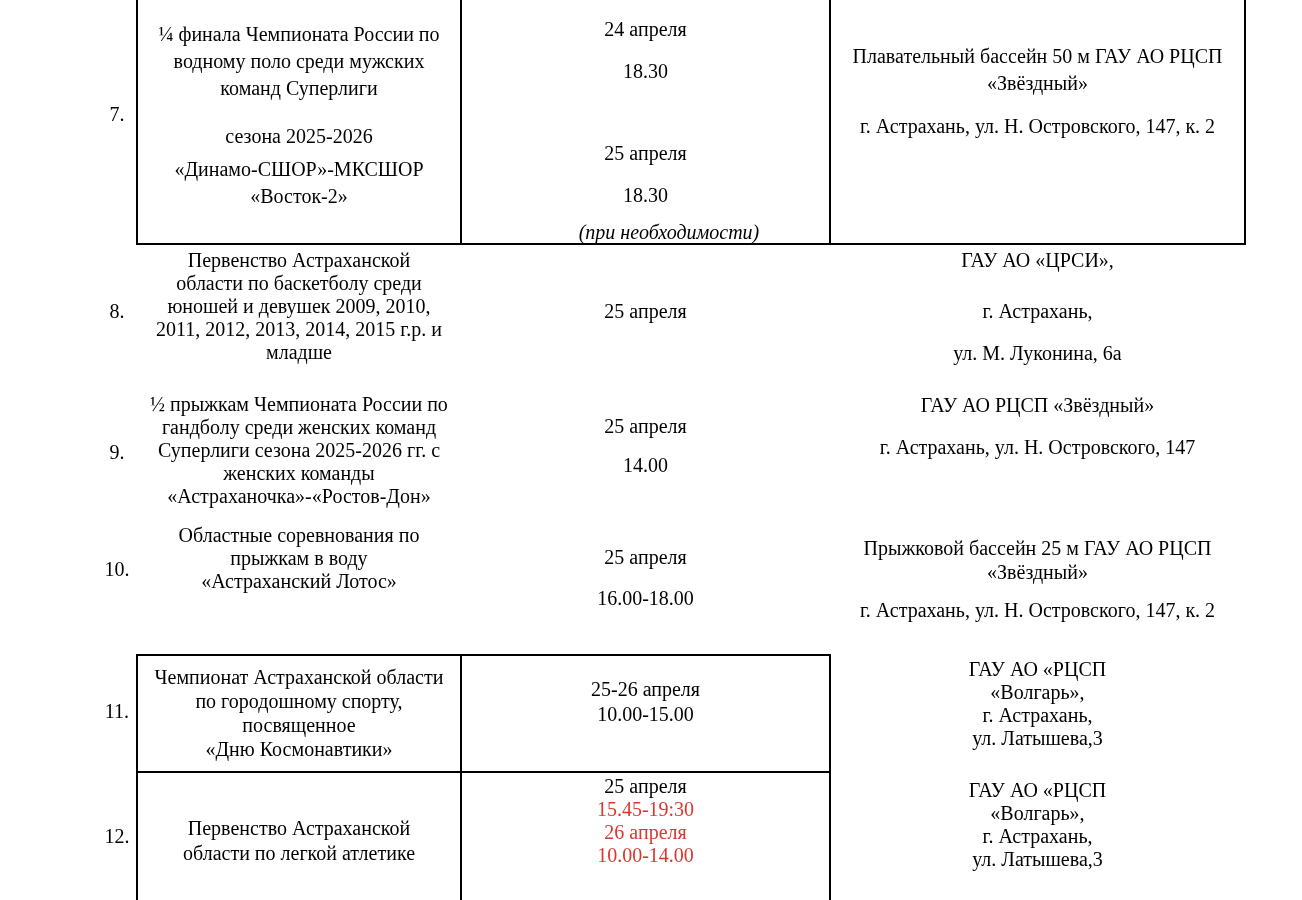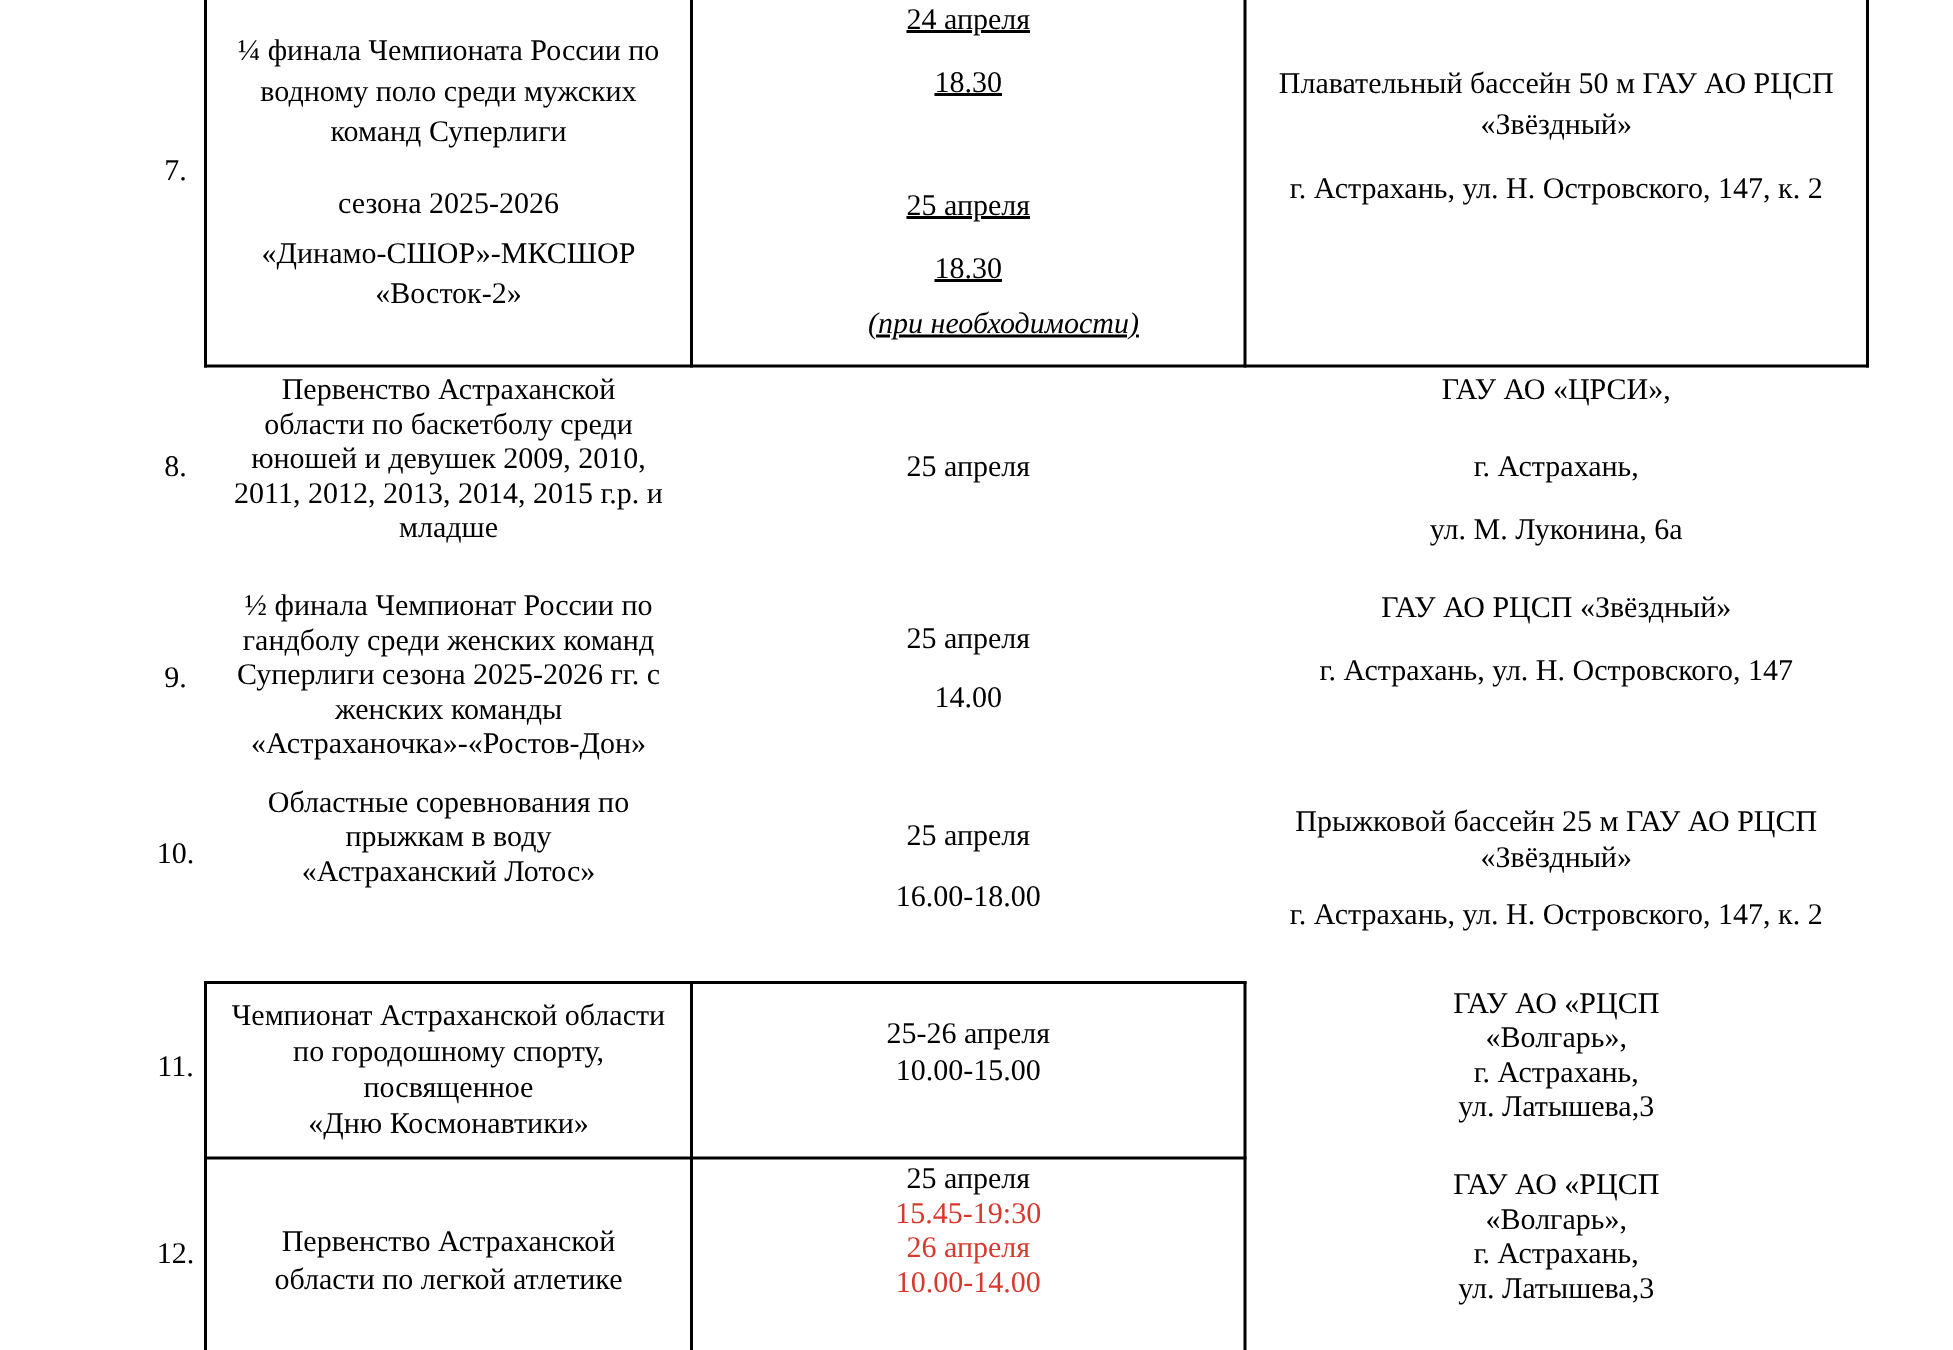--- a/index.html
+++ b/index.html
@@ -78,21 +78,21 @@
   <div class="num" style="top:824px;">12.</div>
 
   <div class="cell name-col lh27 r7-name" style="top:0;">
     <div>¼ финала Чемпионата России по</div>
     <div>водному поло среди мужских</div>
     <div>команд Суперлиги</div>
     <div class="g1">сезона 2025-2026</div>
     <div class="g2">«Динамо-СШОР»-МКСШОР</div>
     <div>«Восток-2»</div>
   </div>
-  <div class="cell date-col lh20 r7-date" style="top:0;text-decoration:underline;">
+  <div class="cell date-col lh20 r7-date" style="top:16px;">
     <div class="m1">24 апреля</div>
     <div class="m2">18.30</div>
     <div class="m3">25 апреля</div>
     <div class="m4">18.30</div>
     <div class="m5 it">(при необходимости)</div>
   </div>
   <div class="cell loc-col lh27 r7-loc" style="top:0;">
     <div>Плавательный бассейн 50 м ГАУ АО РЦСП</div>
     <div>«Звёздный»</div>
     <div class="g1">г. Астрахань, ул. Н. Островского, 147, к. 2</div>
@@ -108,21 +108,21 @@
   <div class="cell date-col lh20" style="top:301px;">
     <div>25 апреля</div>
   </div>
   <div class="cell loc-col lh20 r8-loc" style="top:250px;">
     <div>ГАУ АО «ЦРСИ»,</div>
     <div class="g1">г. Астрахань,</div>
     <div class="g2">ул. М. Луконина, 6а</div>
   </div>
 
   <div class="cell name-col lh23" style="top:393px;">
-    <div>½ финала Чемпионат России по</div>
+    <div>½ прыжкам Чемпионата России по</div>
     <div>гандболу среди женских команд</div>
     <div>Суперлиги сезона 2025-2026 гг. с</div>
     <div>женских команды</div>
     <div>«Астраханочка»-«Ростов-Дон»</div>
   </div>
   <div class="cell date-col lh20 r9-date" style="top:416px;">
     <div>25 апреля</div>
     <div class="g1">14.00</div>
   </div>
   <div class="cell loc-col lh20 r9-loc" style="top:395px;">

